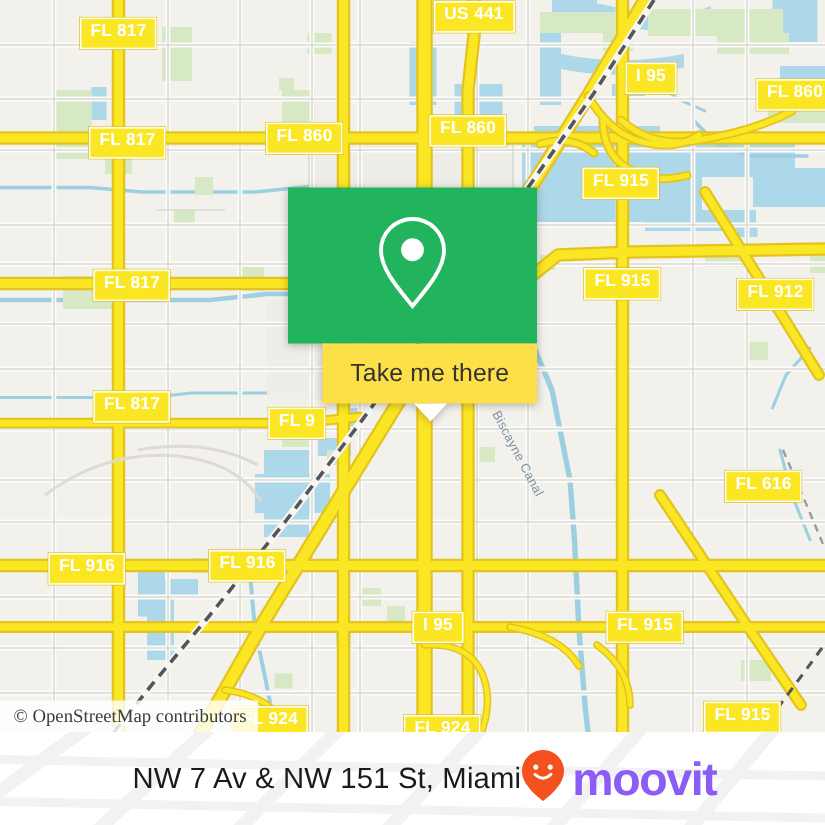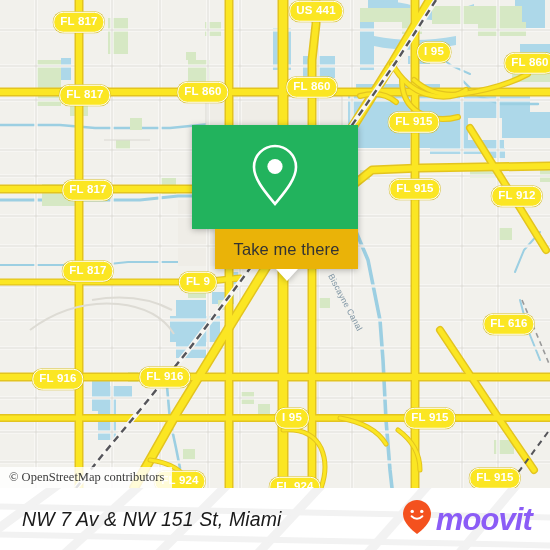--- a/index.html
+++ b/index.html
@@ -29,21 +29,21 @@
     overflow: hidden;
     background: #F2F1EC;
   }
   #map-svg { position:absolute; left:0; top:0; }
 
   
   .shield {
     position: absolute;
     background: #FBE623;
     border: 1.6px solid #FFFFFF;
-    border-radius: 10px;
+    border-radius: 0;
     color: #FFFFFF;
     font-family: "Liberation Sans", sans-serif;
     font-weight: bold;
     font-size: 11.5px;
     line-height: 1;
     padding: 3px 6px 4px 6px;
     white-space: nowrap;
     letter-spacing: 0.2px;
     box-shadow: 0 0 0 0.5px rgba(210,185,20,0.85);
     transform: translate(-50%, -50%);
@@ -83,21 +83,21 @@
   #callout-head {
     height: 104px;
     background: #22B35D;
     display: flex;
     align-items: center;
     justify-content: center;
   }
   #callout-foot {
     position: relative;
     height: 40px;
-    background: #eab308;
+    background: #fde047;
     display: flex;
     align-items: center;
     justify-content: center;
     margin-left: 23px;
   }
   #callout-foot-label {
     color: #333333;
     font-family: "Liberation Sans", sans-serif;
     font-size: 16.5px;
     letter-spacing: 0.1px;
@@ -128,24 +128,23 @@
     position: absolute;
     left: 0; top: 0;
     opacity: 1;
   }
   #footer-inner {
     position: relative;
     width: 100%;
     height: 100%;
     display: flex;
     align-items: center;
-    justify-content: space-between;
-    padding: 0 18px 0 22px;
+    justify-content: center;
+    padding: 0 6px 0 22px;
     box-sizing: border-box;
-    font-style: italic;
   }
   #place-title {
     color: #1A1A1A;
     font-family: "Liberation Sans", sans-serif;
     font-size: 19.5px;
     letter-spacing: 0.1px;
     white-space: nowrap;
   }
   #brand {
     display: flex;

